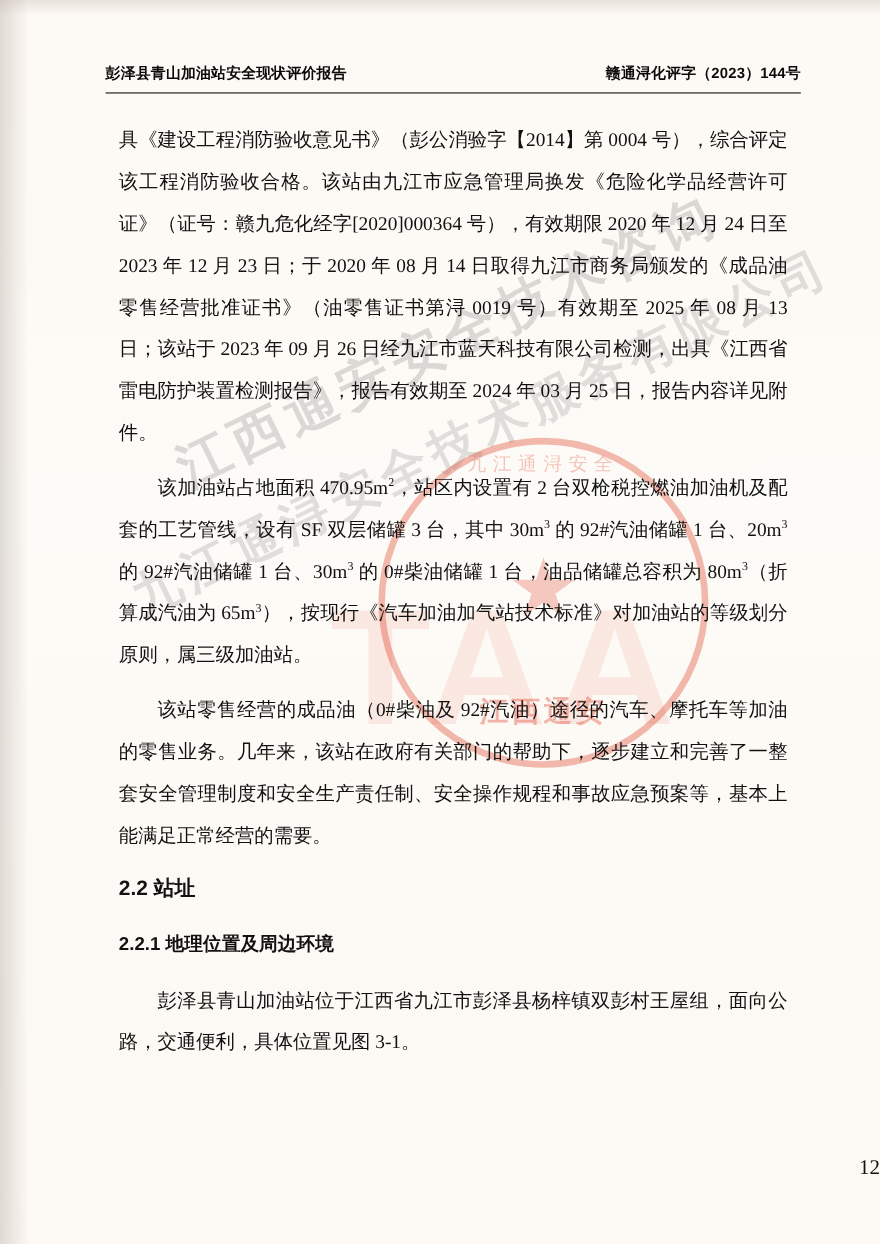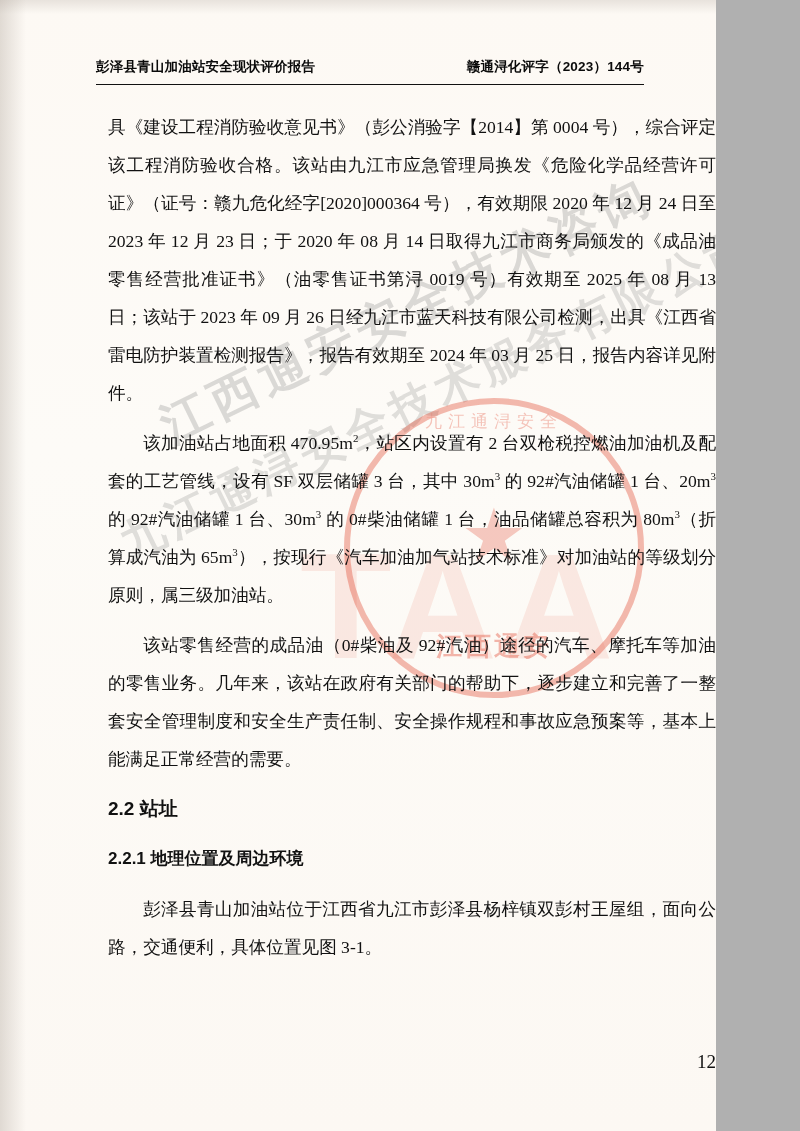--- a/index.html
+++ b/index.html
@@ -2,21 +2,21 @@
 <html><head>
 <meta charset="utf-8">
 <style>
   html, body {
     margin: 0;
     padding: 0;
     background: #b0b0b0;
   }
   .page {
     position: relative;
-    width: 716px;
+    width: 800px;
     height: 1131px;
     background: #fde047;
     overflow: hidden;
     font-family: "Liberation Serif", "DejaVu Serif", serif;
     color: #111;
   }
   
   .paper-tint {
     position: absolute;
     inset: 0;

